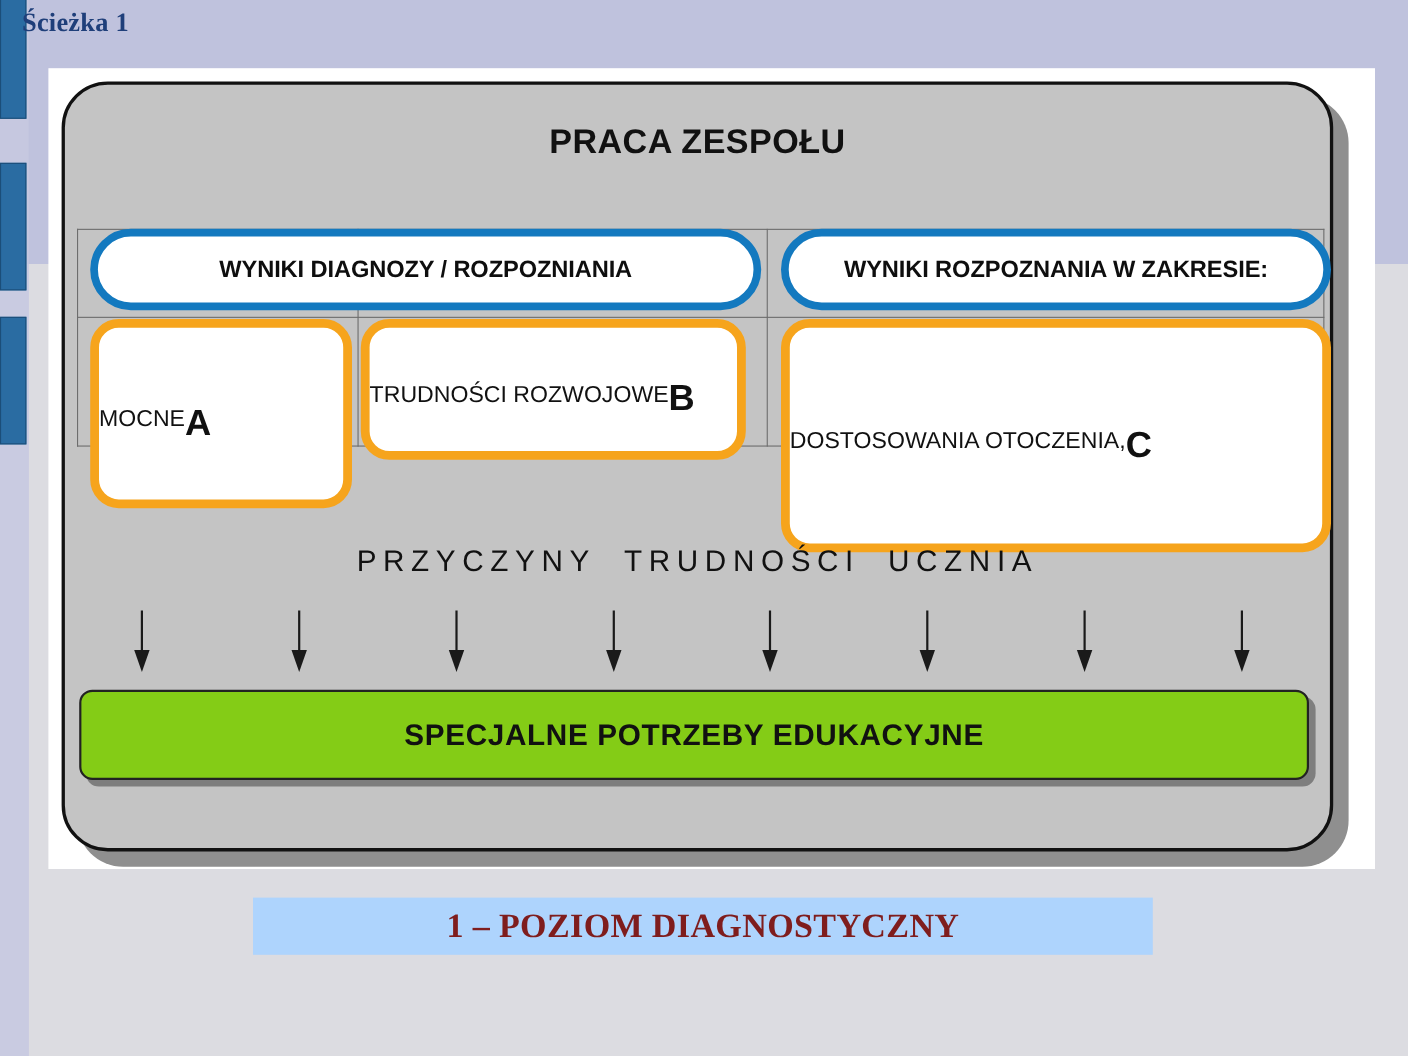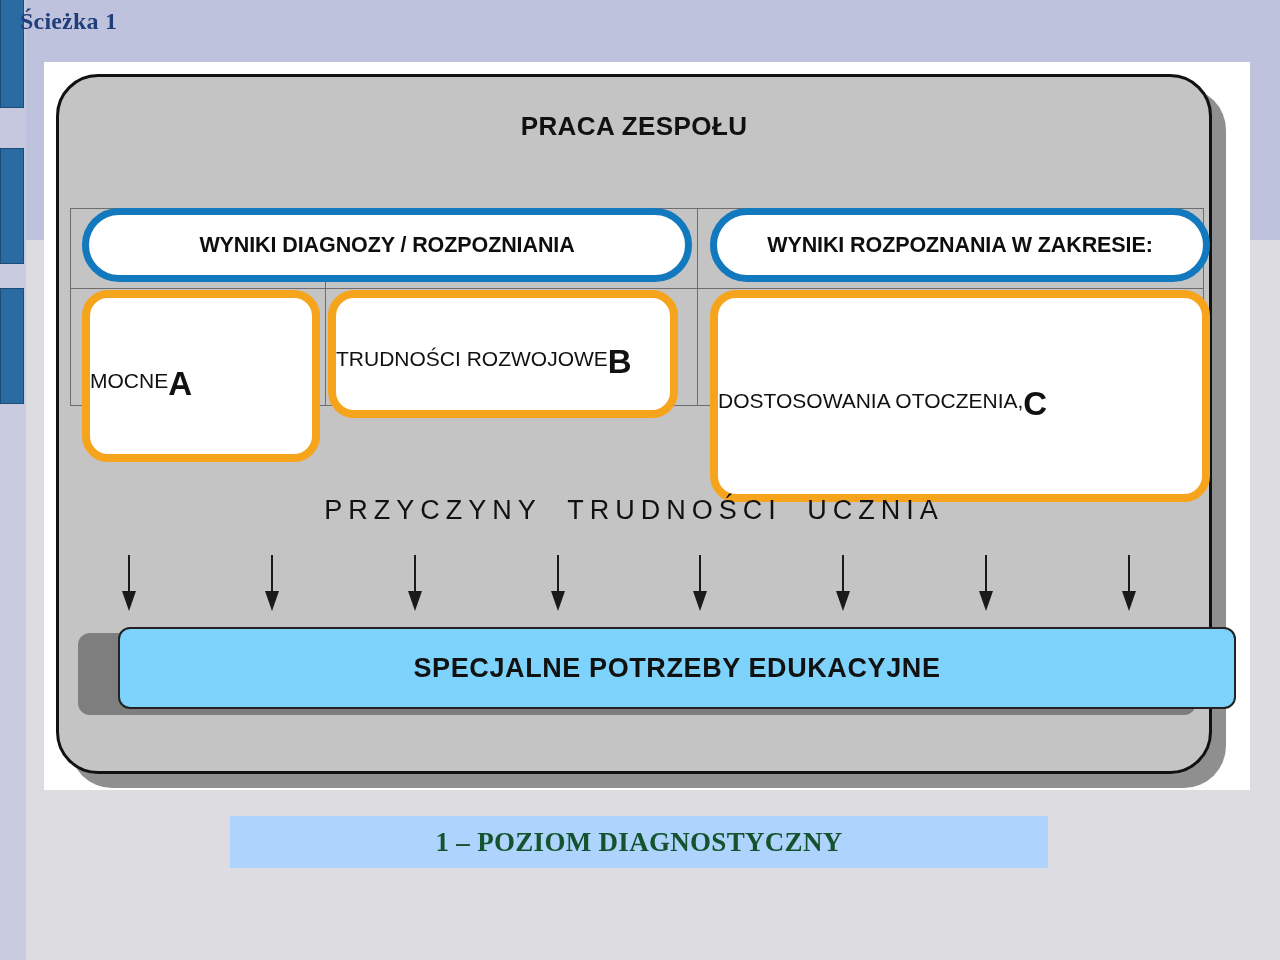--- a/index.html
+++ b/index.html
@@ -98,21 +98,21 @@
     border: 3px solid #111111;
     border-radius: 42px;
     box-sizing: border-box;
   }
 
   .diagram-heading {
     position: absolute;
     left: 0; right: 0;
     top: 34px;
     text-align: center;
-    font-size: 26px;
+    font-size: 31px;
     font-weight: bold;
     color: #111111;
     letter-spacing: 0.4px;
   }
 
   
   .table-area {
     position: absolute;
     left: 11px;
     top: 131px;
@@ -230,52 +230,51 @@
     height: 82px;
     background: #7e7e7e;
     border-radius: 12px;
   }
   .needs-bar {
     position: absolute;
     left: 13px;
     top: 550px;
     width: 1118px;
     height: 82px;
-    background: #7dd3fc;
+    background: #84cc16;
     border: 2px solid #222222;
     border-radius: 12px;
     box-sizing: border-box;
     display: flex;
     align-items: center;
     justify-content: center;
     font-size: 27px;
     font-weight: bold;
     color: #111111;
     letter-spacing: 0.6px;
     white-space: nowrap;
-    margin-left: 46px;
   }
 
   
   .caption-band {
     position: absolute;
     left: 230px;
     top: 816px;
     width: 818px;
     height: 52px;
     background: #aed4fd;
     display: flex;
     align-items: center;
     justify-content: center;
   }
   .caption-text {
     font-family: "Liberation Serif", serif;
     font-weight: bold;
-    font-size: 27px;
-    color: #14532d;
+    font-size: 31px;
+    color: #7f1d1d;
     letter-spacing: 0.3px;
     white-space: nowrap;
   }
 </style>
 </head>
 <body>
 
 <div class="bg-top"></div>
 <div class="bg-bottom"></div>
 <div class="bg-leftstrip"></div>

